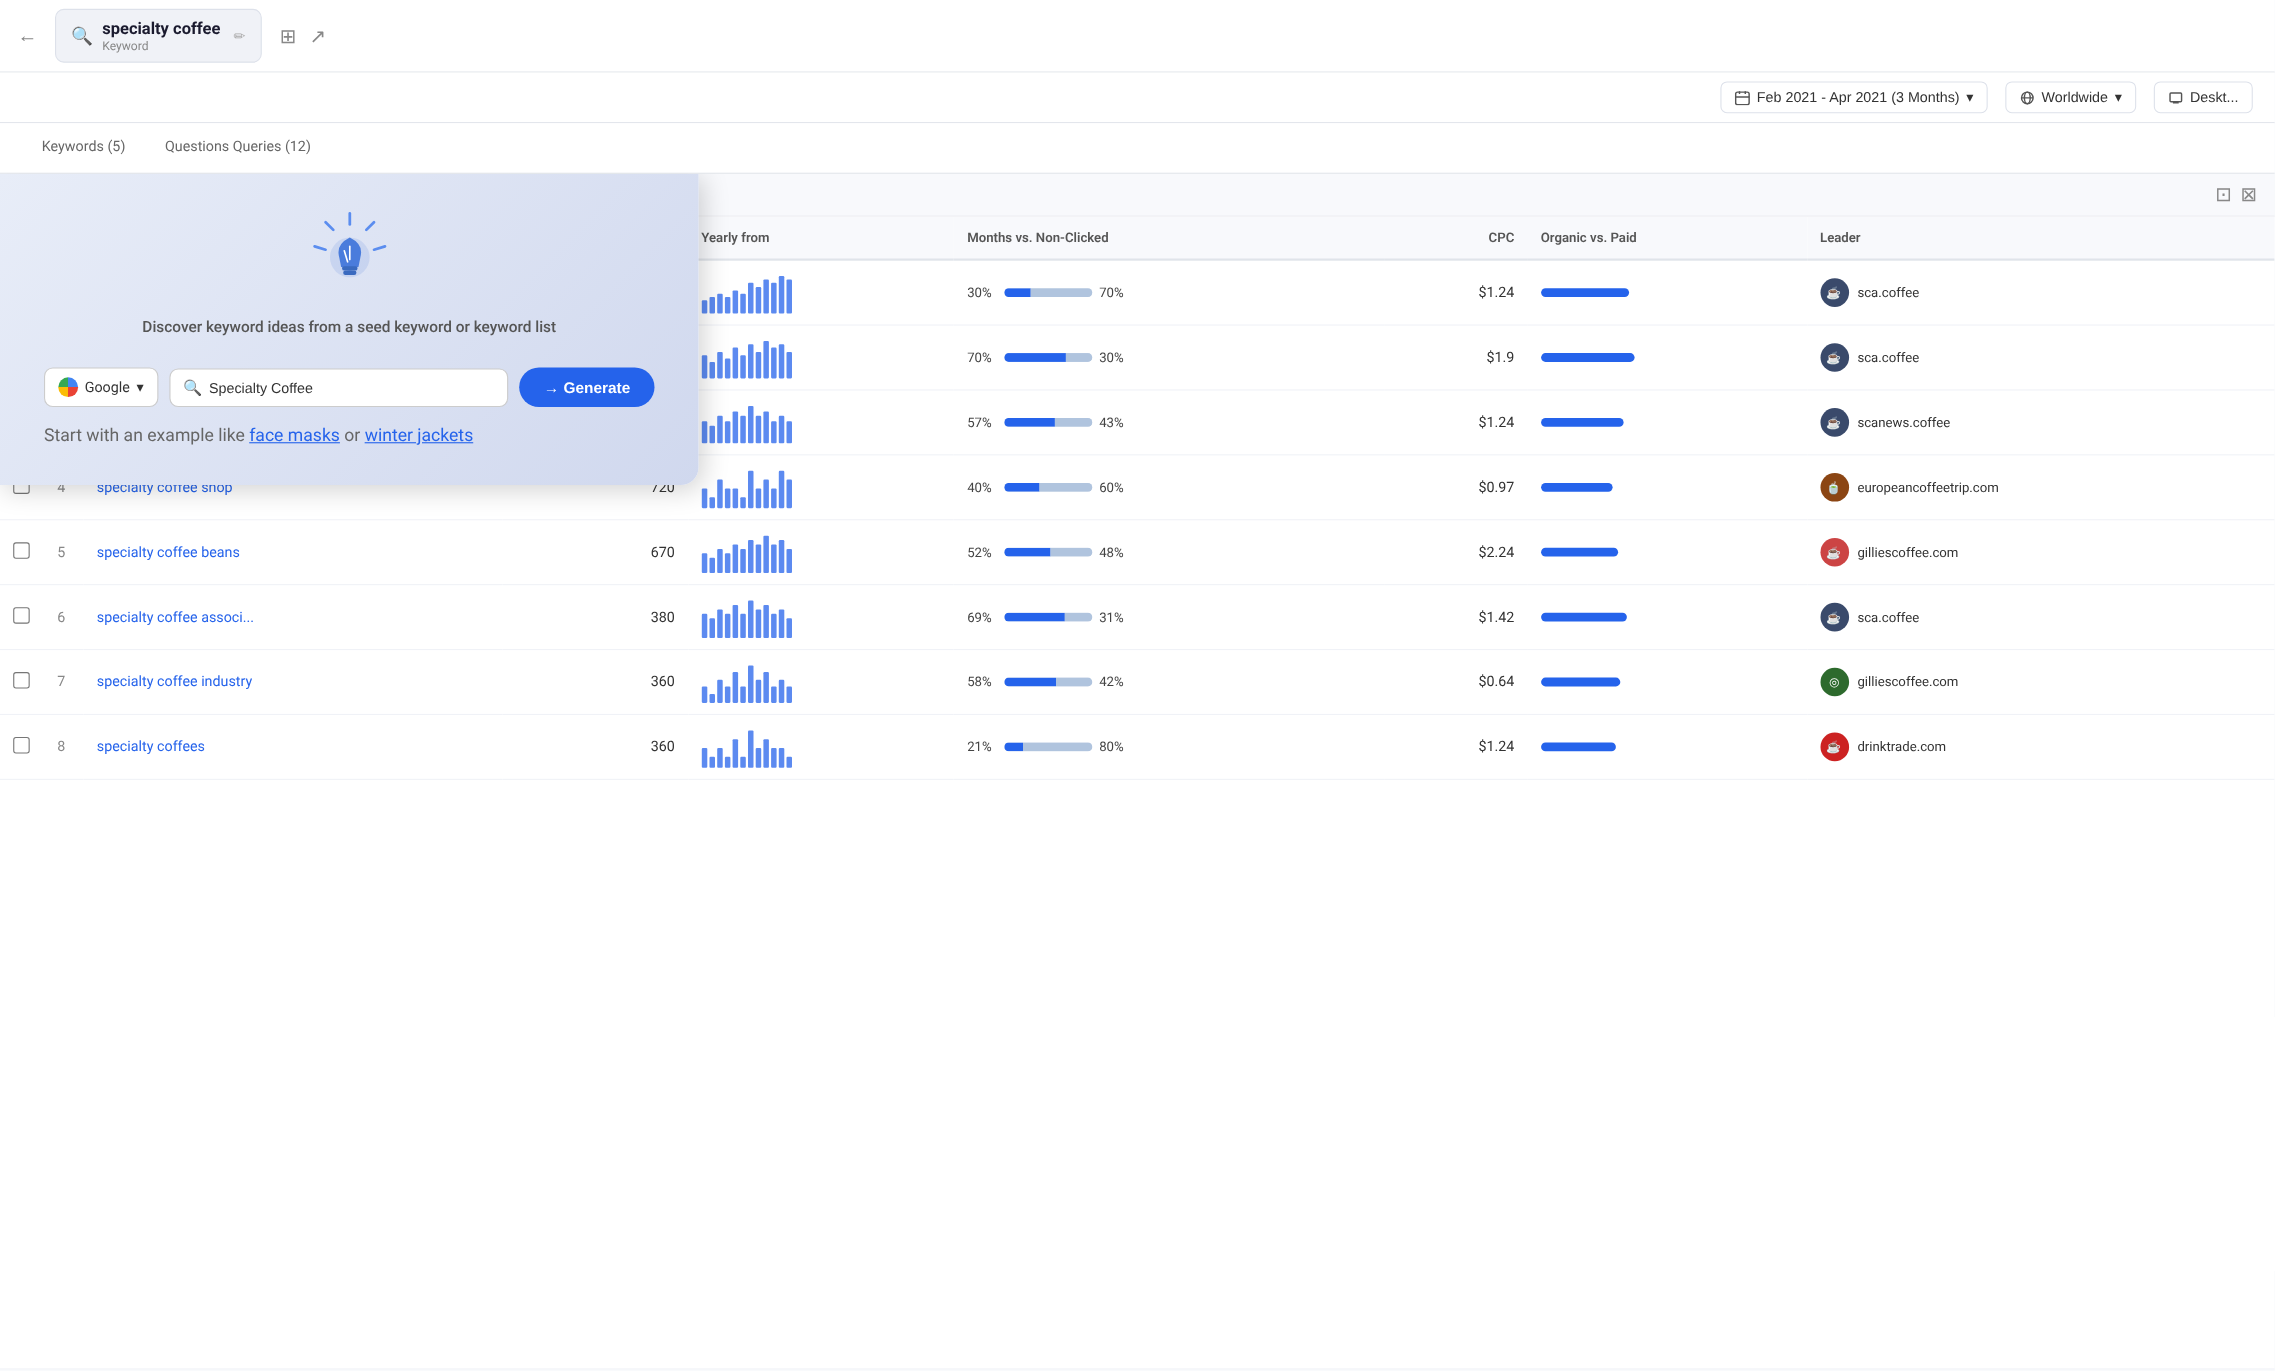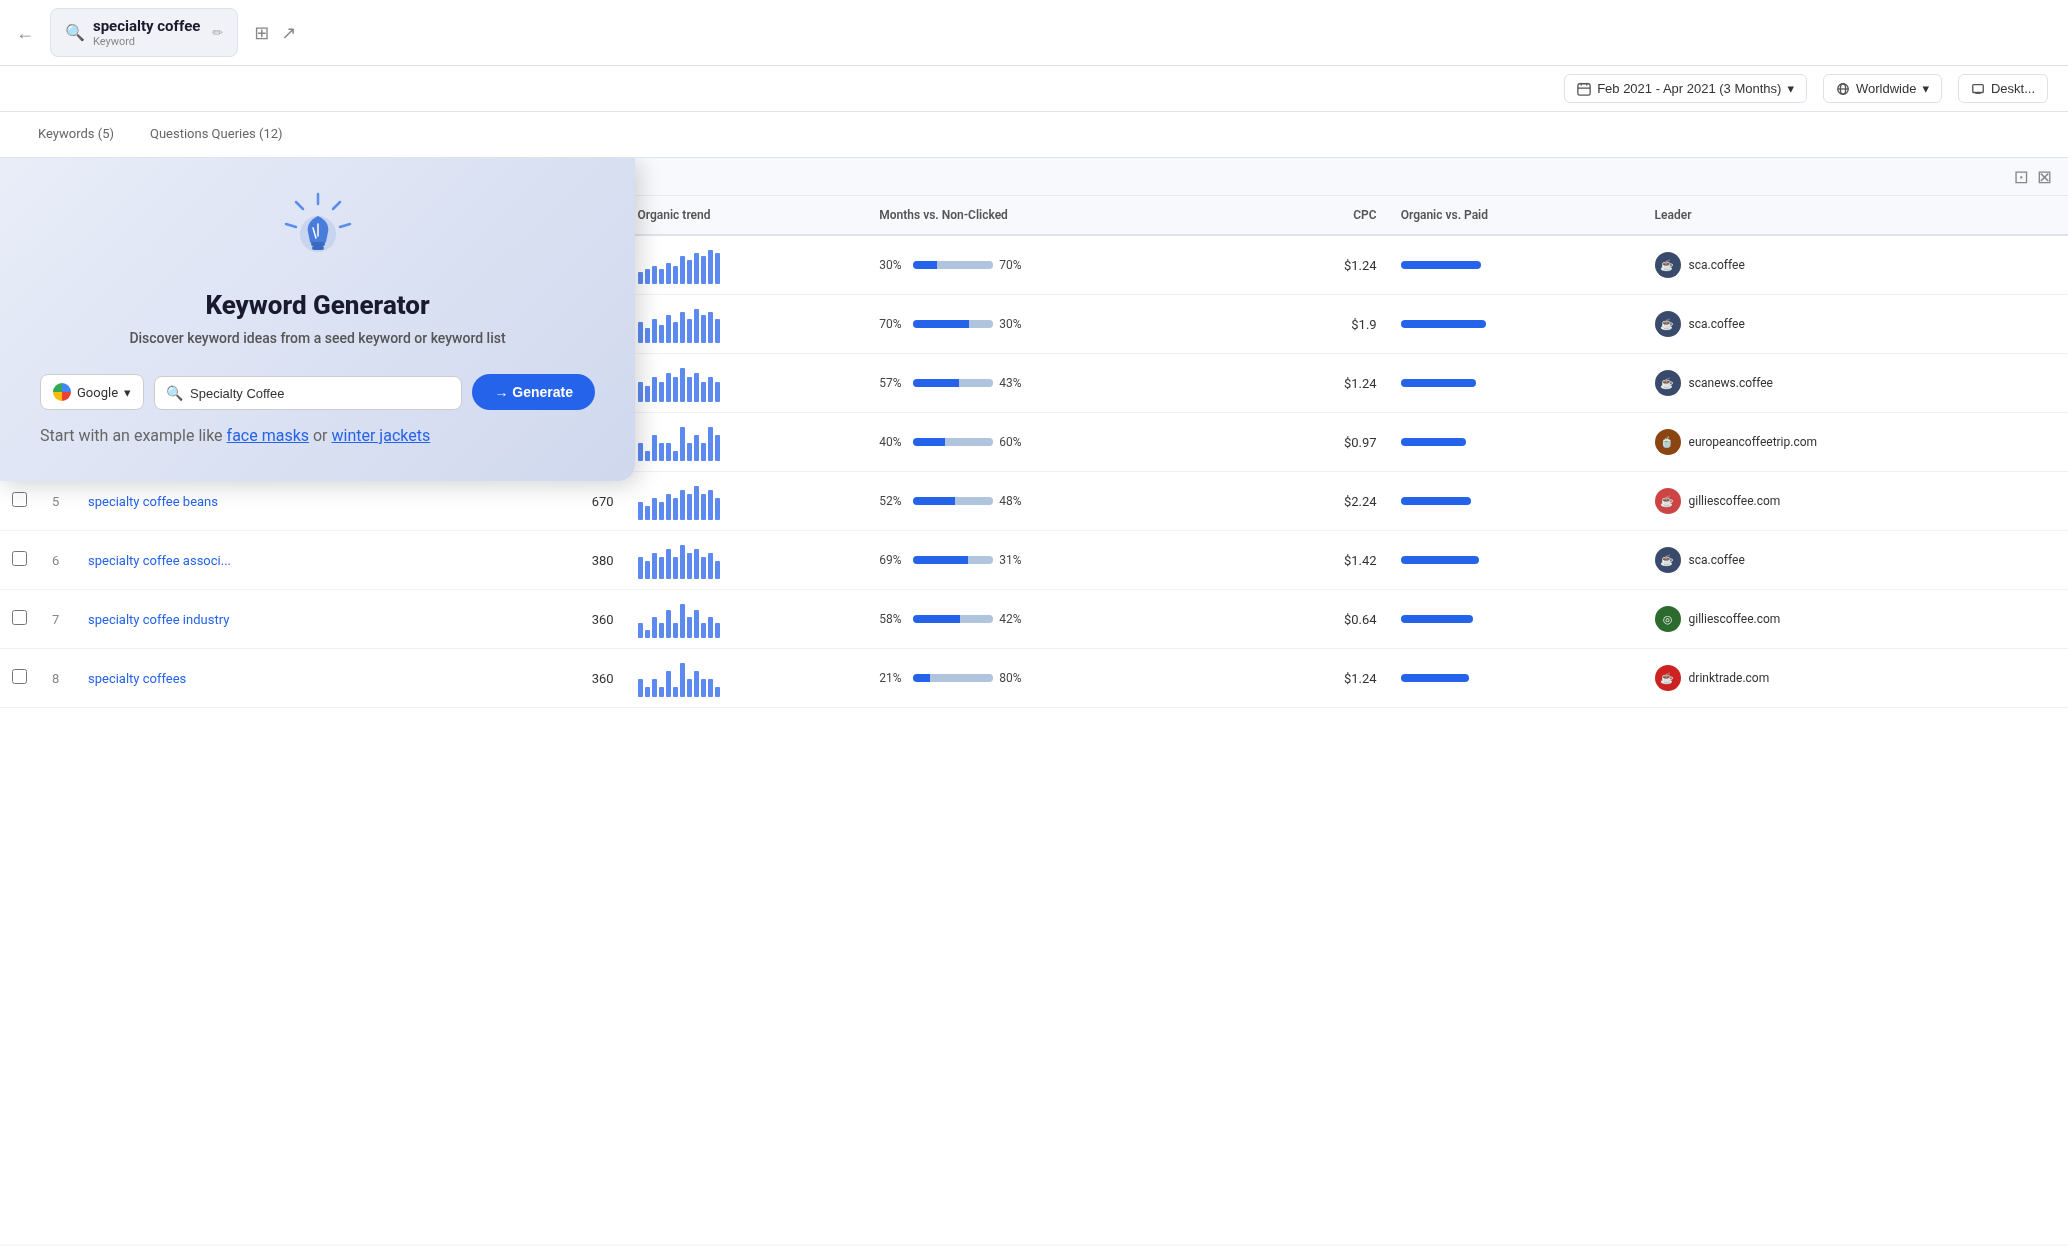--- a/index.html
+++ b/index.html
@@ -198,21 +198,21 @@
       <thead>
         <tr>
           <th style="width:40px;"><input type="checkbox" class="cb" style=""></th>
           <th style="width:36px;"></th>
           <th style="cursor:pointer;">
             <span>Keywords (125)</span>
           </th>
           <th class="num" style="cursor:pointer;">
             <span style="color:#2563eb;">↓</span> <span>Volume</span>
           </th>
-          <th>Organic trend</th>
+          <th>Yearly from</th>
           <th>Months vs. Non-Clicked</th>
           <th class="num">CPC</th>
           <th>Organic vs. Paid</th>
           <th>Leader</th>
         </tr>
       </thead>
       <tbody id="table-body">
       <tr>
       <td><input type="checkbox" class="cb" style=""></td>
       <td class="rank-num">1</td>
@@ -584,21 +584,20 @@
 
             <circle cx="40" cy="44" r="18" fill="#4a7cdc" opacity="0.15"></circle>
             <path d="M30 42 Q28 32 40 26 Q52 32 50 42 L48 52 Q44 56 40 56 Q36 56 32 52 Z" fill="#4a7cdc"></path>
             <rect x="33" y="52" width="14" height="4" rx="2" fill="#3a6abf"></rect>
             <rect x="34" y="56" width="12" height="4" rx="2" fill="#3a6abf"></rect>
             <line x1="35" y1="38" x2="38" y2="48" stroke="#fff" stroke-width="1.5" stroke-linecap="round"></line>
             <line x1="40" y1="34" x2="40" y2="46" stroke="#fff" stroke-width="1.5" stroke-linecap="round"></line>
           </svg>
         </div>
       </div>
-      <div class="kwgen-title">Keyword Generator</div>
       <div class="kwgen-desc">Discover keyword ideas from a seed keyword or keyword list</div>
       <div class="kwgen-form">
         <div class="kwgen-source">
           <div class="google-g"></div>
           <span>Google</span>
           <span>▾</span>
         </div>
         <div class="kwgen-input-wrap">
           <span class="kwgen-search-icon">🔍</span>
           <input type="text" class="kwgen-input" value="Specialty Coffee" style="">

